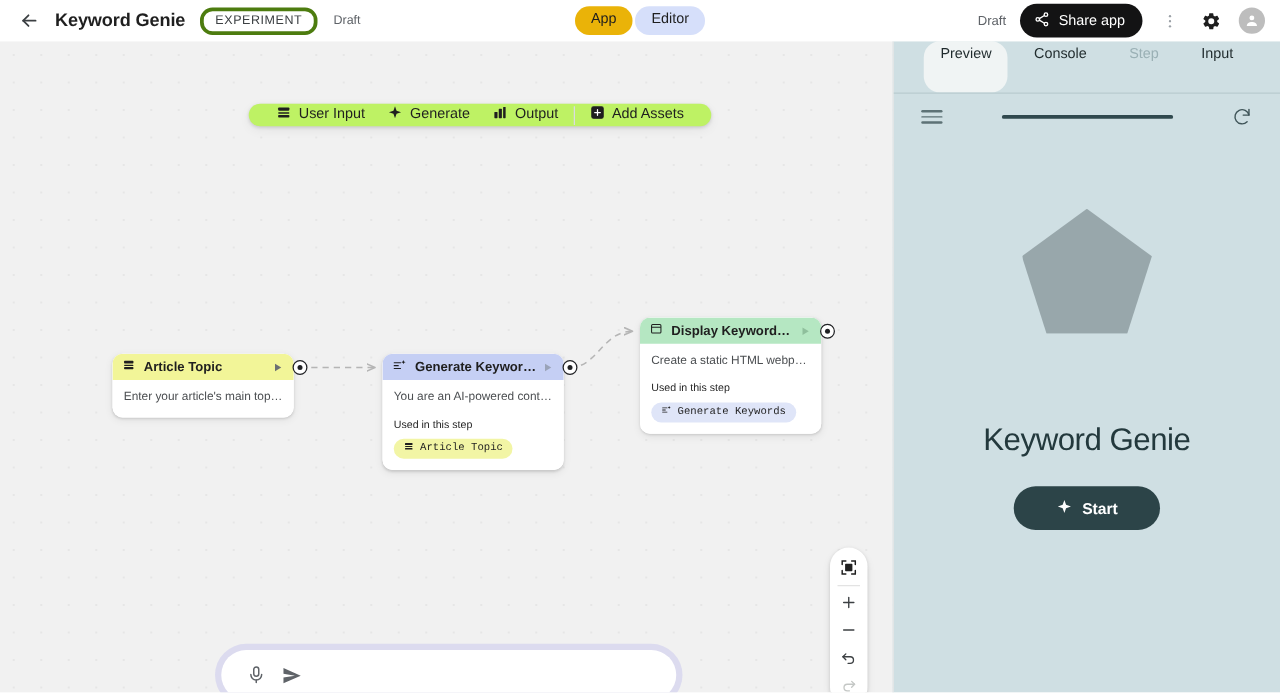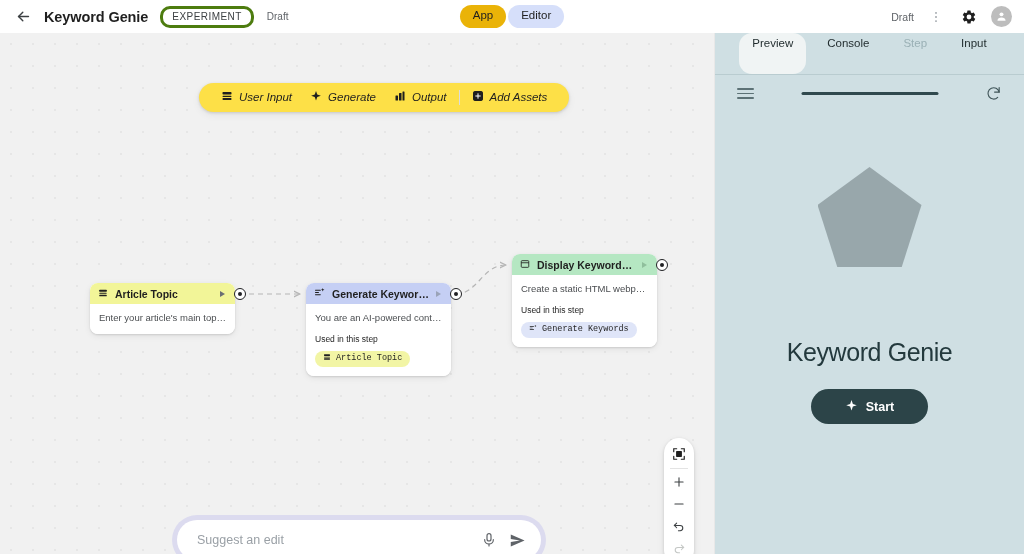--- a/index.html
+++ b/index.html
@@ -69,25 +69,24 @@
   .canvas-dots {
     position: absolute; inset: 0;
     background-image: radial-gradient(#e2e2e2 1px, transparent 1px);
     background-size: 22px 22px;
     opacity: 0.75;
   }
 
   
   .node-toolbar {
     position: absolute; left: 199px; top: 50px;
-    background: #fde047; border-radius: 19px; height: 29px;
+    background: #bef264; border-radius: 19px; height: 18px;
     display: flex; align-items: center; padding: 0 13px;
     box-shadow: 0 1px 3px rgba(0,0,0,0.14), 0 3px 9px rgba(0,0,0,0.06);
     z-index: 12;
-    font-style: italic;
   }
   .nt-item {
     display: flex; align-items: center; gap: 6px;
     font-size: 11.5px; color: #1f1f1f; padding: 0 9px; cursor: pointer; font-weight: 500;
     line-height: 1;
   }
   .nt-sep { width: 1px; height: 15px; background: #dadce0; margin: 0 3px; }
 
   
   .edges { position: absolute; inset: 0; z-index: 4; pointer-events: none; }
@@ -237,20 +236,32 @@
 
     <div class="tb-center">
       <div class="seg">
         <div class="seg-btn app-tab">App</div>
         <div class="seg-btn editor-tab">Editor</div>
       </div>
     </div>
 
     <div class="tb-right">
       <div class="saved-label">Draft</div>
+      <div class="share-btn">
+        <span>
+          <svg width="13" height="13" viewBox="0 0 24 24" fill="none" stroke="currentColor" stroke-width="2" stroke-linecap="round" stroke-linejoin="round">
+              <circle cx="18" cy="5" r="2.6"></circle>
+              <circle cx="6" cy="12" r="2.6"></circle>
+              <circle cx="18" cy="19" r="2.6"></circle>
+              <line x1="8.3" y1="10.8" x2="15.7" y2="6.3"></line>
+              <line x1="8.3" y1="13.2" x2="15.7" y2="17.7"></line>
+            </svg>
+        </span>
+        <span>Share app</span>
+      </div>
       <div class="icon-btn">
         <svg width="14" height="14" viewBox="0 0 24 24" fill="#9aa0a6">
             <circle cx="12" cy="5" r="1.6"></circle>
             <circle cx="12" cy="12" r="1.6"></circle>
             <circle cx="12" cy="19" r="1.6"></circle>
           </svg>
       </div>
       <div class="icon-btn">
         <svg width="16" height="16" viewBox="0 0 24 24" fill="#1f1f1f">
             <path d="M19.14 12.94a7.07 7.07 0 000-1.88l2.03-1.58a.5.5 0 00.12-.64l-1.92-3.32a.5.5 0 00-.6-.22l-2.39.96a7.03 7.03 0 00-1.62-.94l-.36-2.54a.5.5 0 00-.5-.42h-3.84a.5.5 0 00-.5.42l-.36 2.54c-.58.24-1.12.55-1.62.94l-2.39-.96a.5.5 0 00-.6.22L2.71 8.84a.5.5 0 00.12.64l2.03 1.58a7.07 7.07 0 000 1.88l-2.03 1.58a.5.5 0 00-.12.64l1.92 3.32c.13.22.38.3.6.22l2.39-.96c.5.39 1.04.7 1.62.94l.36 2.54c.04.24.25.42.5.42h3.84c.25 0 .46-.18.5-.42l.36-2.54c.58-.24 1.12-.55 1.62-.94l2.39.96c.22.08.47 0 .6-.22l1.92-3.32a.5.5 0 00-.12-.64l-2.03-1.58zM12 15.6A3.6 3.6 0 1115.6 12 3.6 3.6 0 0112 15.6z"></path>
@@ -436,21 +447,20 @@
         <div class="cc-btn disabled">
           <svg width="14" height="14" viewBox="0 0 24 24" fill="none" stroke="currentColor" stroke-width="1.8" stroke-linecap="round" stroke-linejoin="round">
               <polyline points="16 7 20 11 16 15"></polyline>
               <path d="M20 11H10a4.5 4.5 0 000 9h3"></path>
             </svg>
         </div>
       </div>
 
       <div class="prompt-wrap">
         <div class="prompt-inner">
-          <input class="prompt-input" type="text" placeholder="Suggest an edit" style="">
           <span class="prompt-icon">
             <svg width="16" height="16" viewBox="0 0 24 24" fill="none" stroke="currentColor" stroke-width="1.8" stroke-linecap="round">
                 <rect x="9" y="2.5" width="6" height="11" rx="3"></rect>
                 <path d="M5.5 11.5a6.5 6.5 0 0013 0"></path>
                 <line x1="12" y1="18" x2="12" y2="21"></line>
               </svg>
           </span>
           <span class="prompt-icon">
             <svg width="17" height="17" viewBox="0 0 24 24" fill="#5f6368">
                 <path d="M2.5 20.5L22 12 2.5 3.5 2.5 10l13 2-13 2z"></path>

